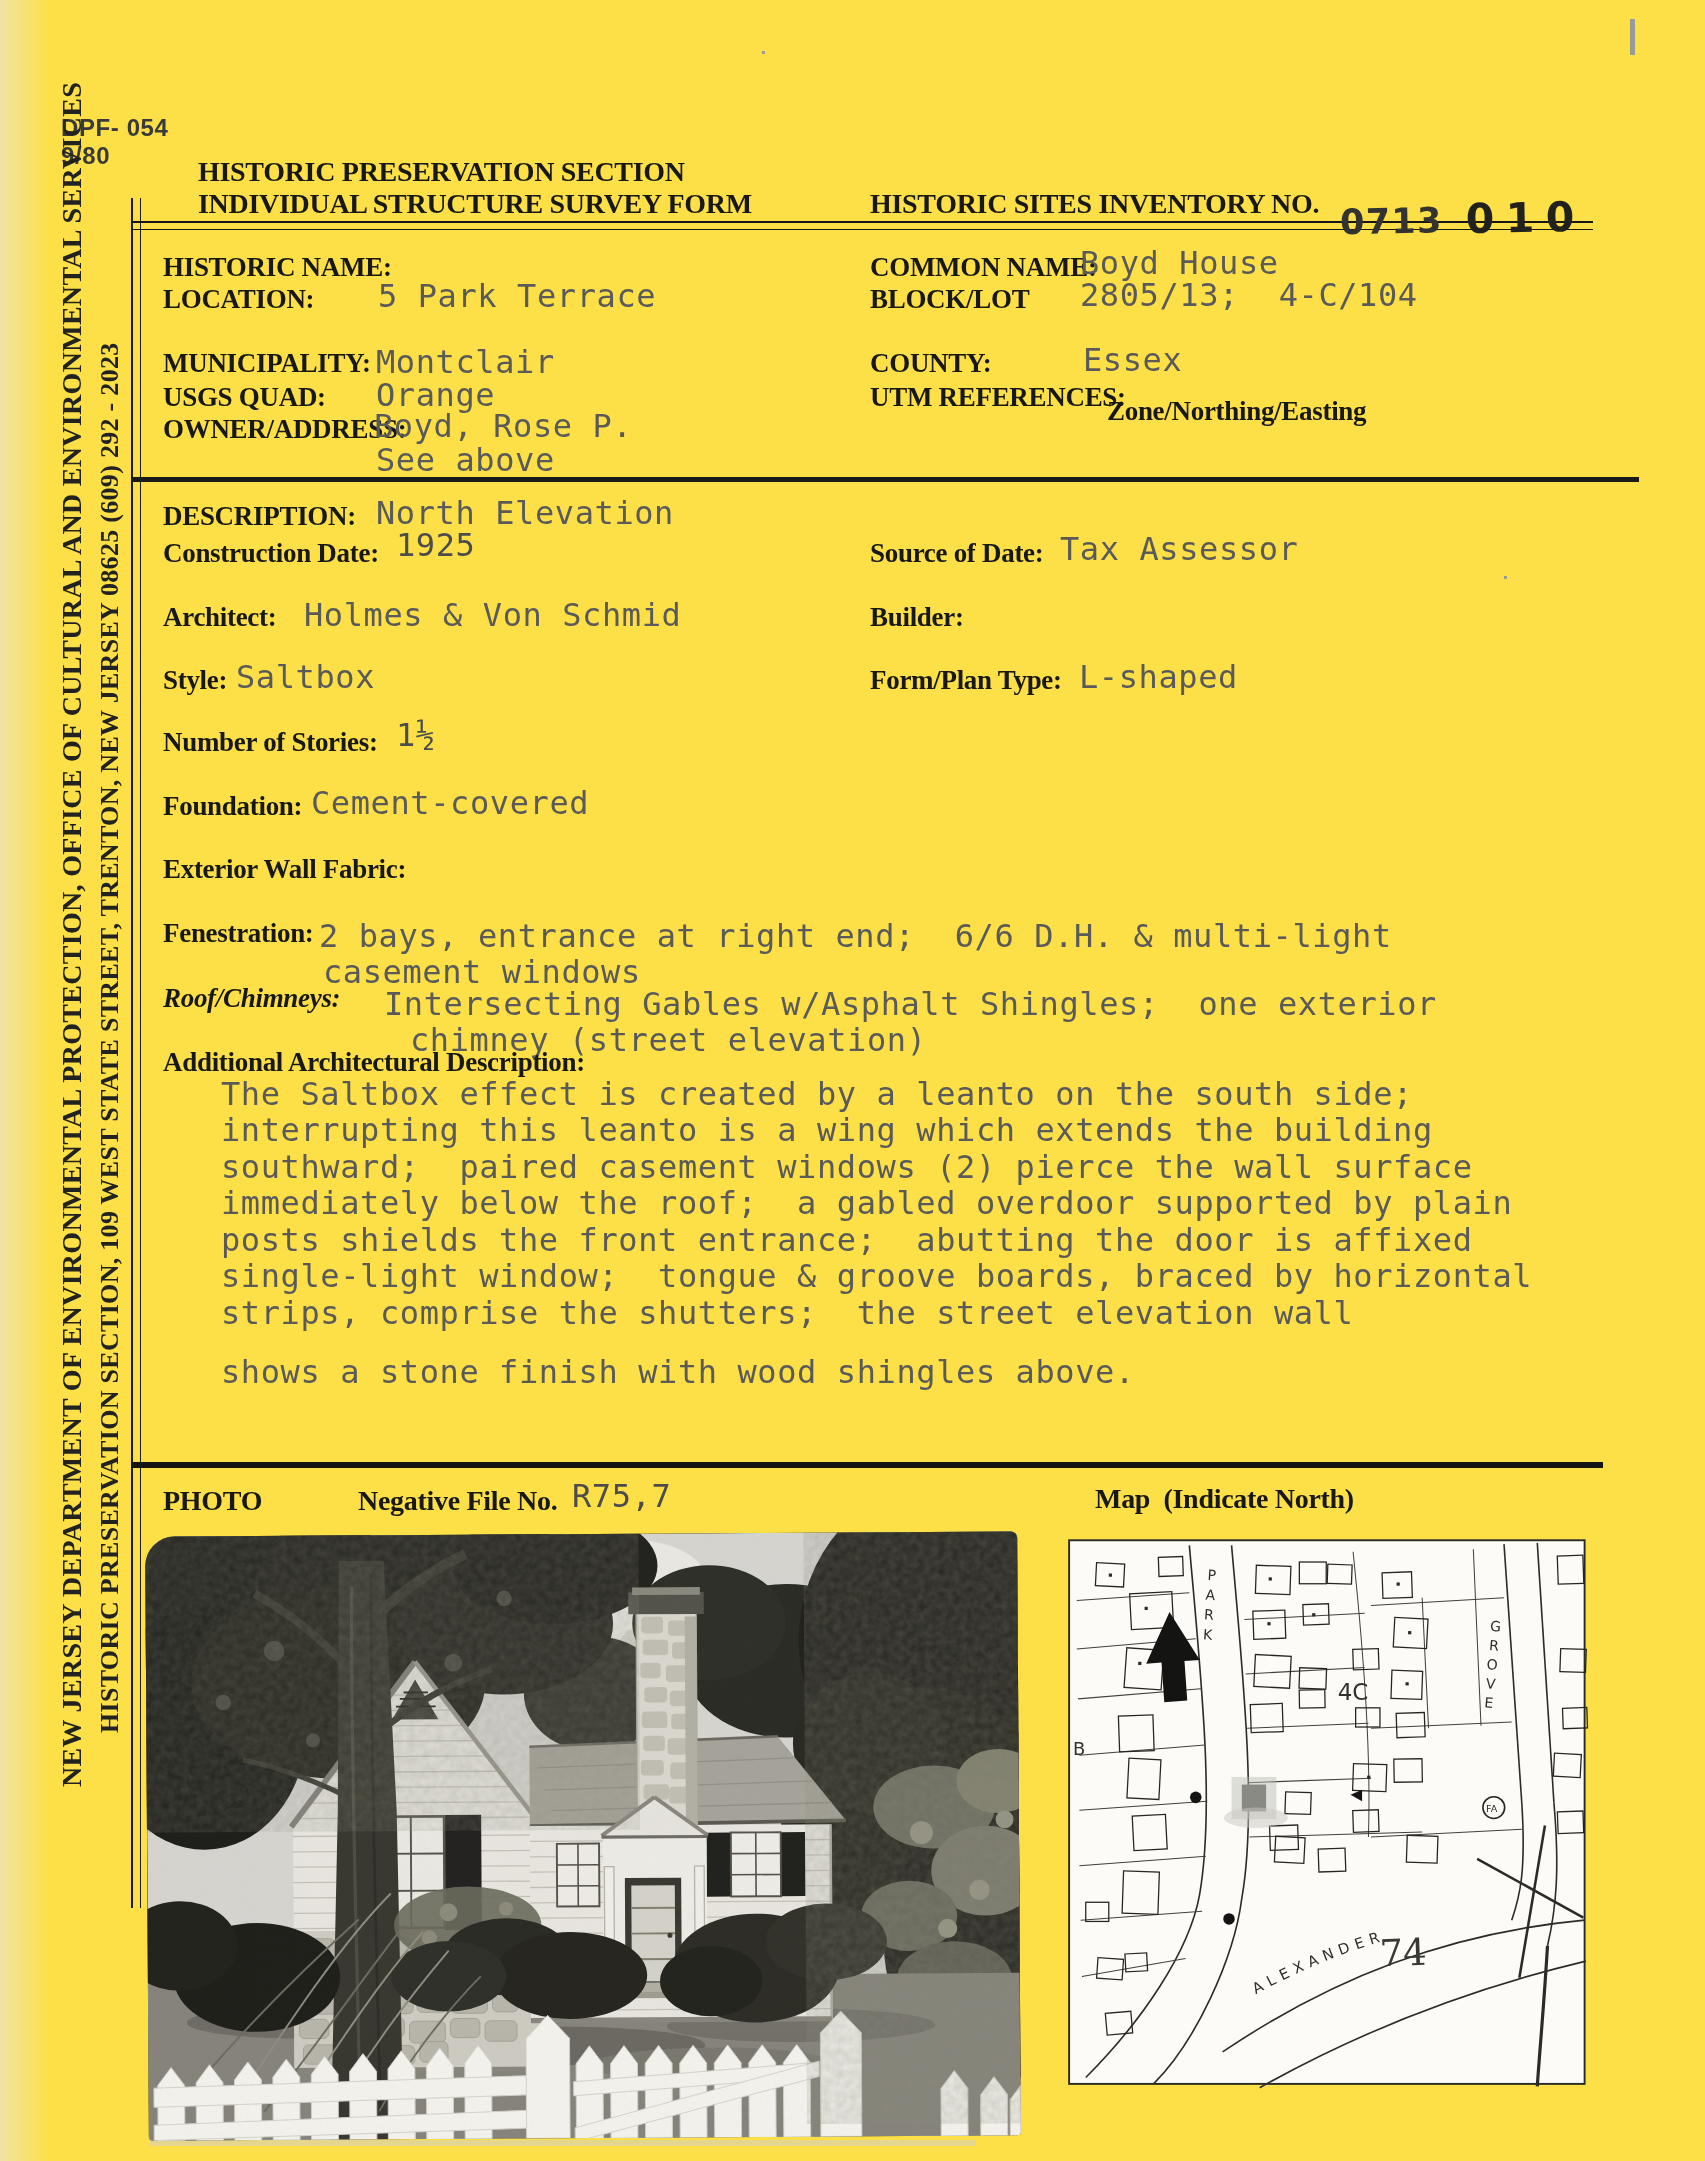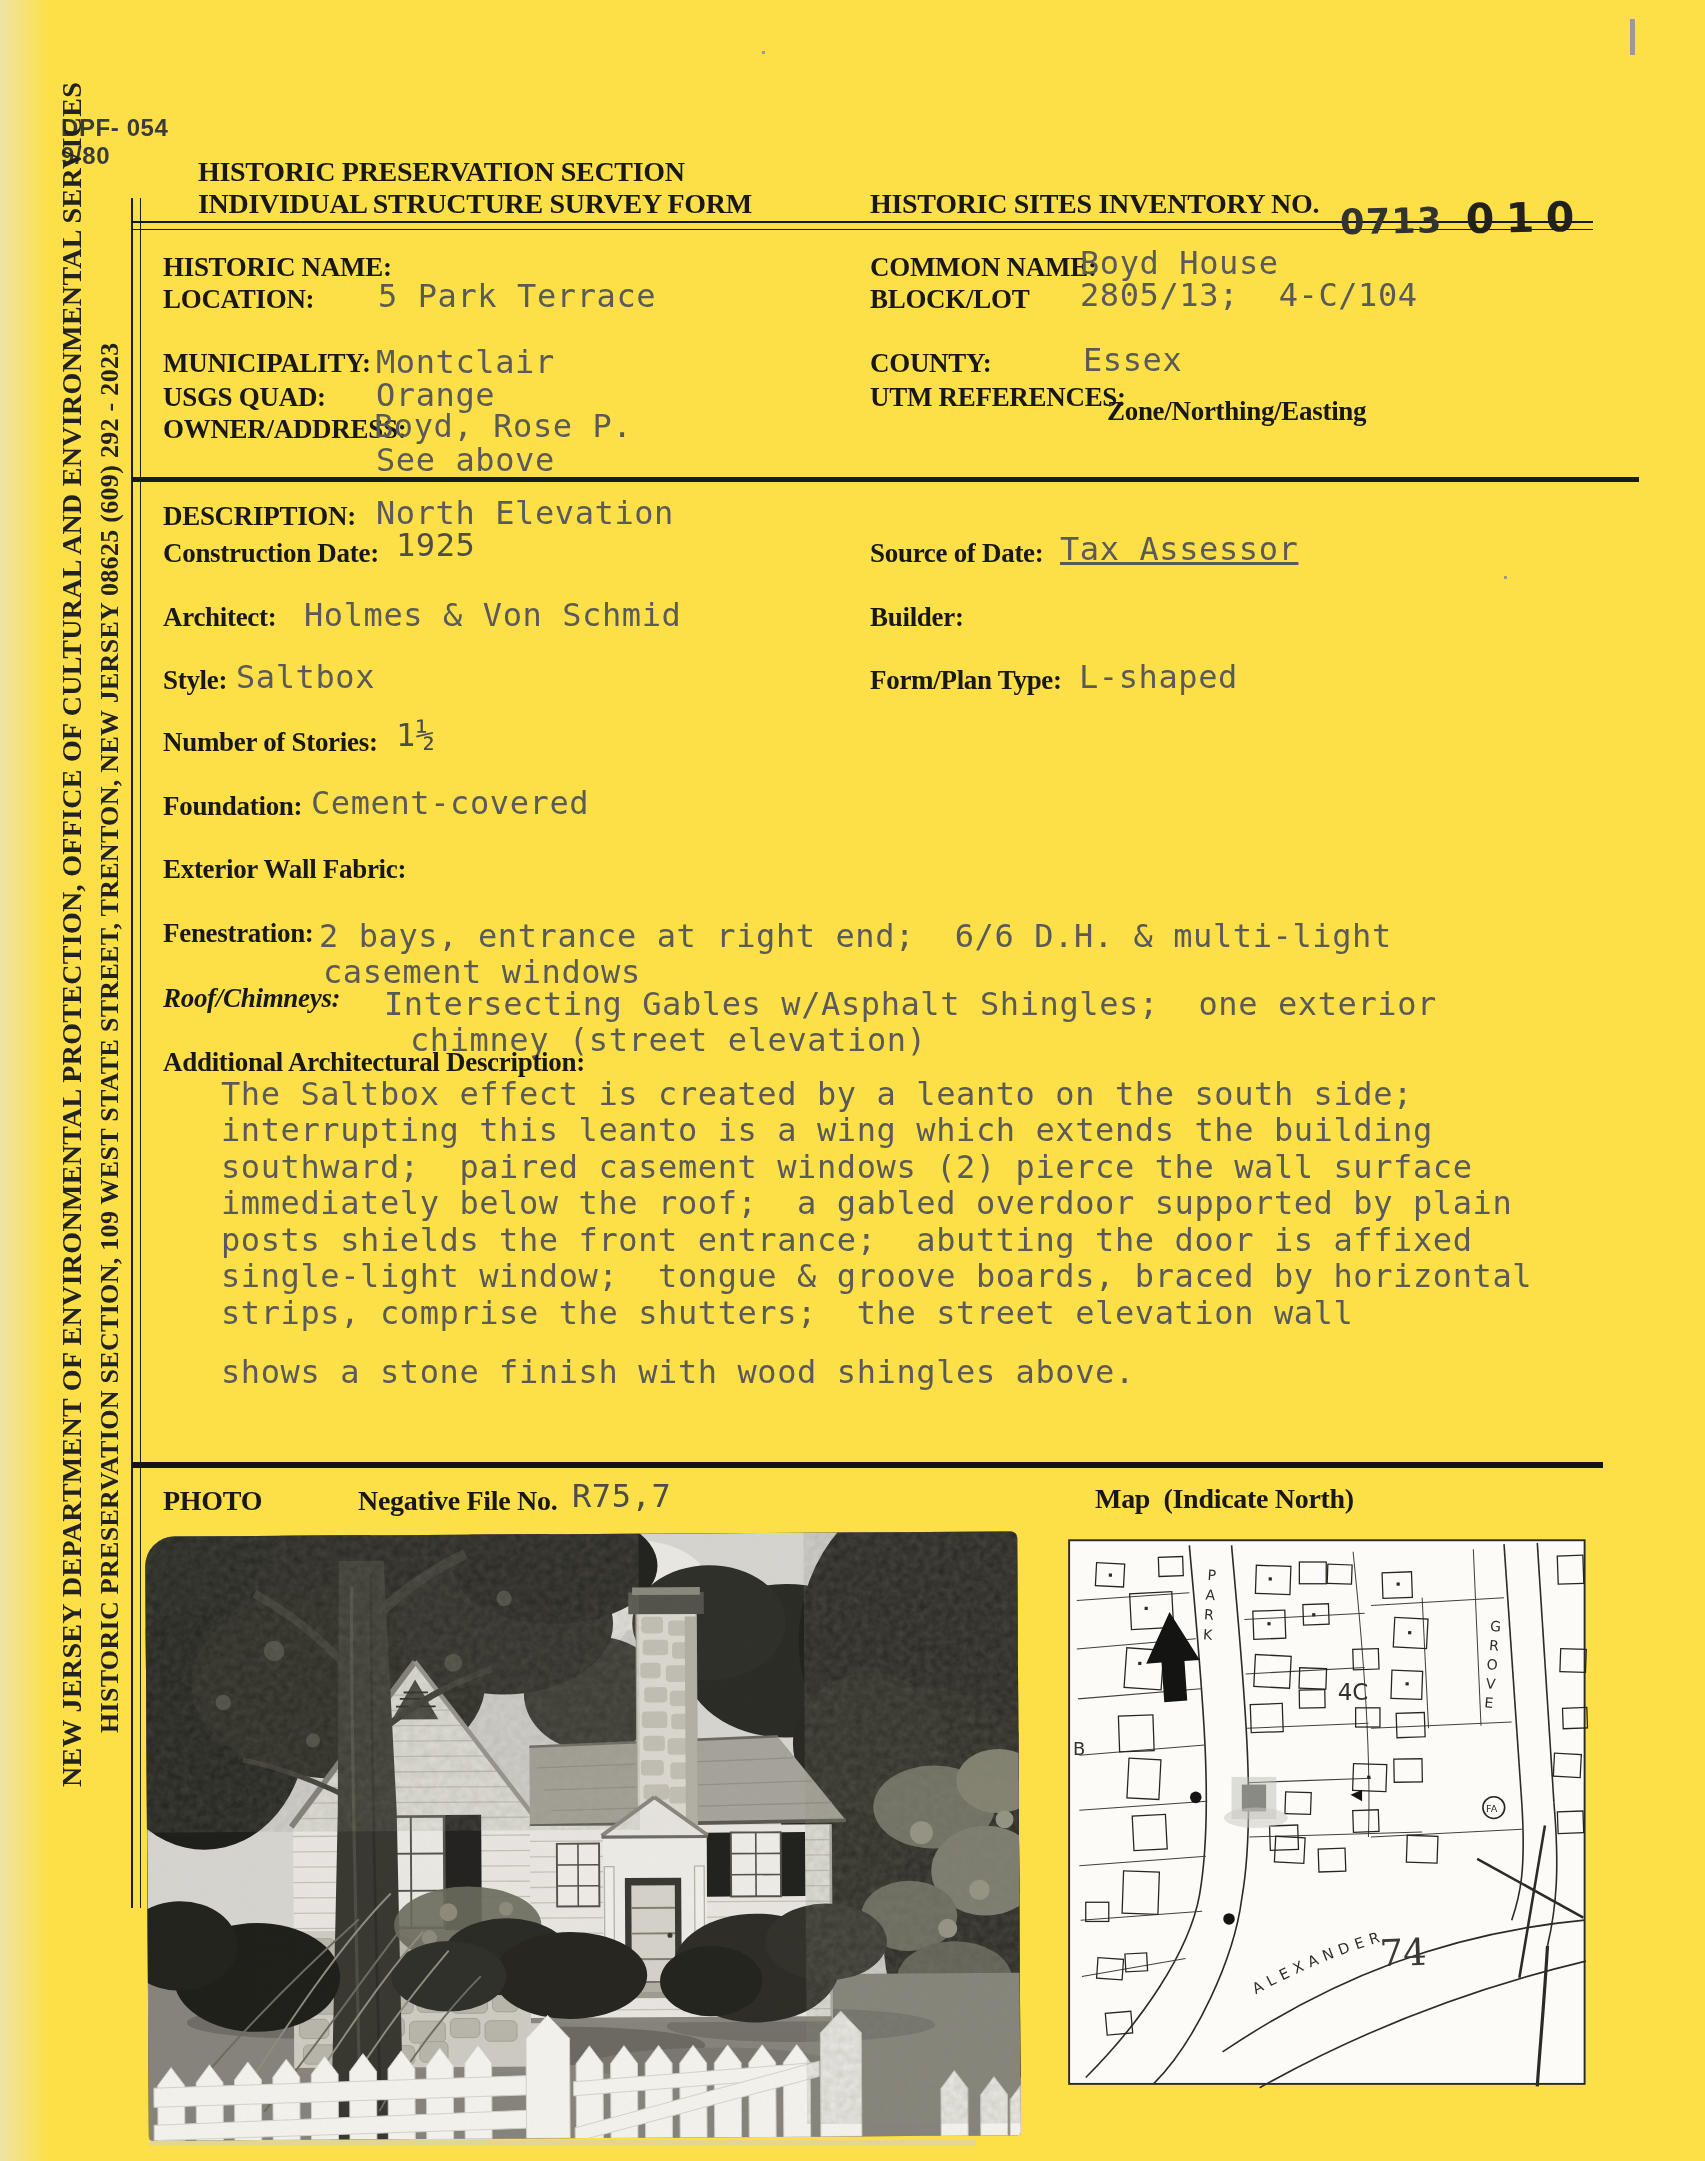--- a/index.html
+++ b/index.html
@@ -87,21 +87,21 @@
   <div class="lbl" style="left:163px;top:415px;">OWNER/ADDRESS:</div>
   <div class="typed" style="left:374px;top:410px;">Boyd, Rose P.</div>
   <div class="typed" style="left:376px;top:444px;">See above</div>
 
   <div class="lbl" style="left:163px;top:502px;">DESCRIPTION:</div>
   <div class="typed" style="left:376px;top:497px;">North Elevation</div>
 
   <div class="lbl" style="left:163px;top:539px;">Construction Date:</div>
   <div class="typed dark" style="left:396px;top:529px;">1925</div>
   <div class="lbl" style="left:870px;top:539px;">Source of Date:</div>
-  <div class="typed" style="left:1060px;top:533px;text-decoration:underline;">Tax Assessor</div>
+  <div class="typed" style="left:1060px;top:533px;">Tax Assessor</div>
 
   <div class="lbl" style="left:163px;top:603px;">Architect:</div>
   <div class="typed" style="left:304px;top:599px;">Holmes &amp; Von Schmid</div>
   <div class="lbl" style="left:870px;top:603px;">Builder:</div>
 
   <div class="lbl" style="left:163px;top:666px;">Style:</div>
   <div class="typed" style="left:236px;top:661px;">Saltbox</div>
   <div class="lbl" style="left:870px;top:666px;">Form/Plan Type:</div>
   <div class="typed" style="left:1079px;top:661px;">L-shaped</div>
 

